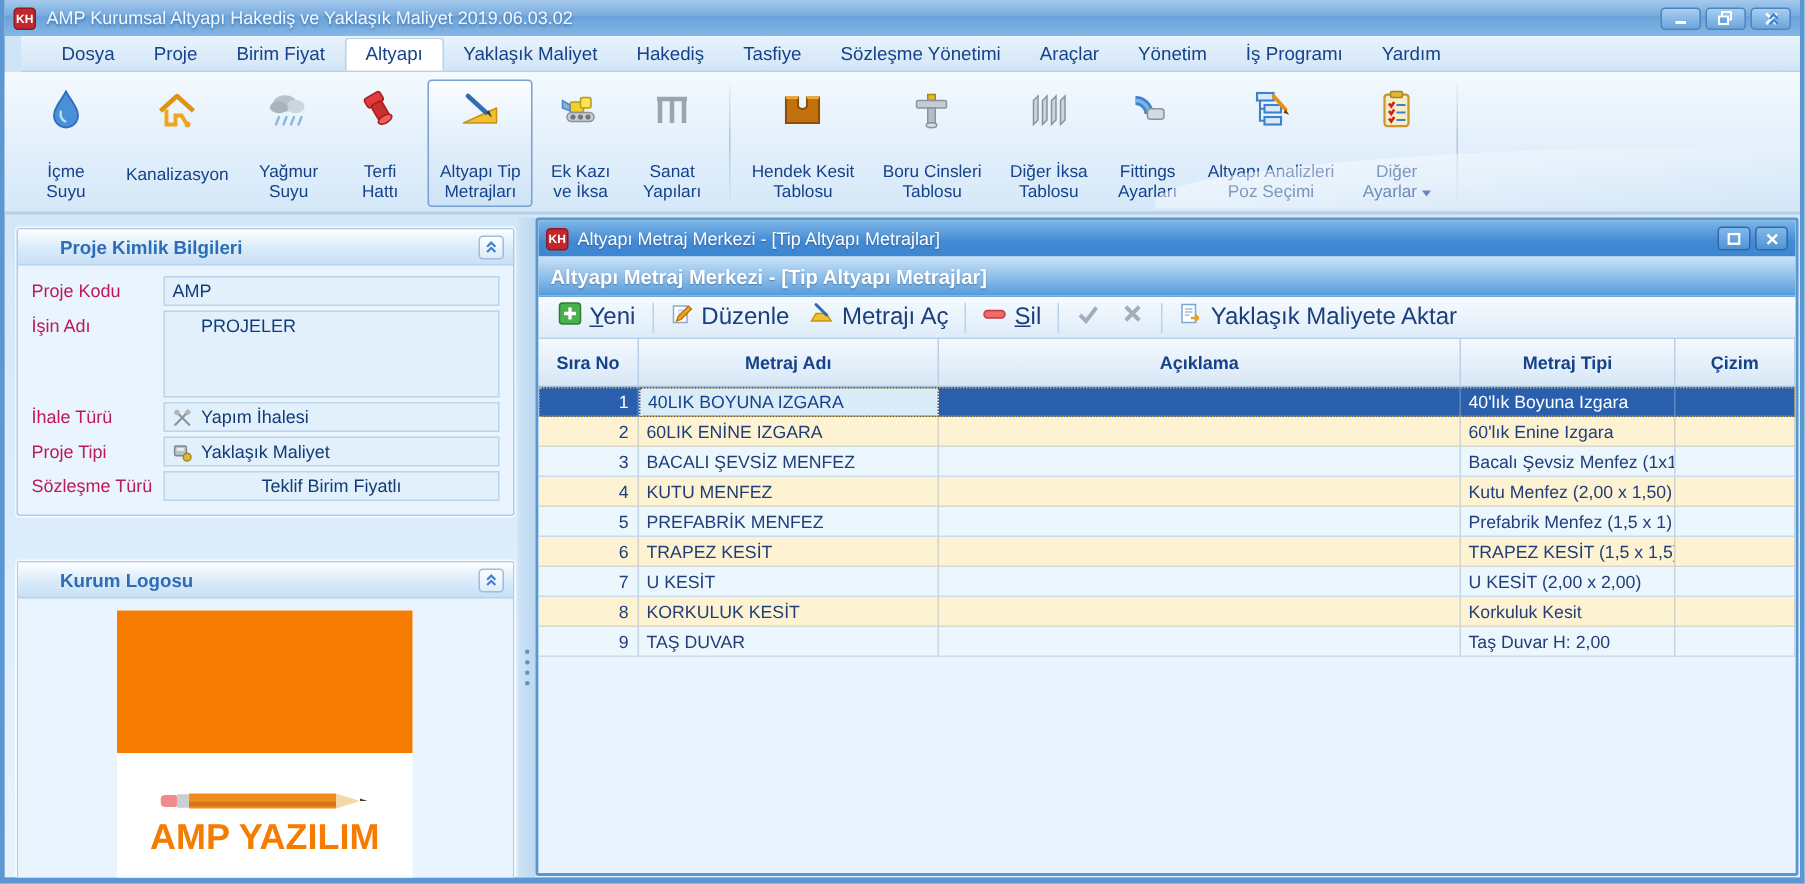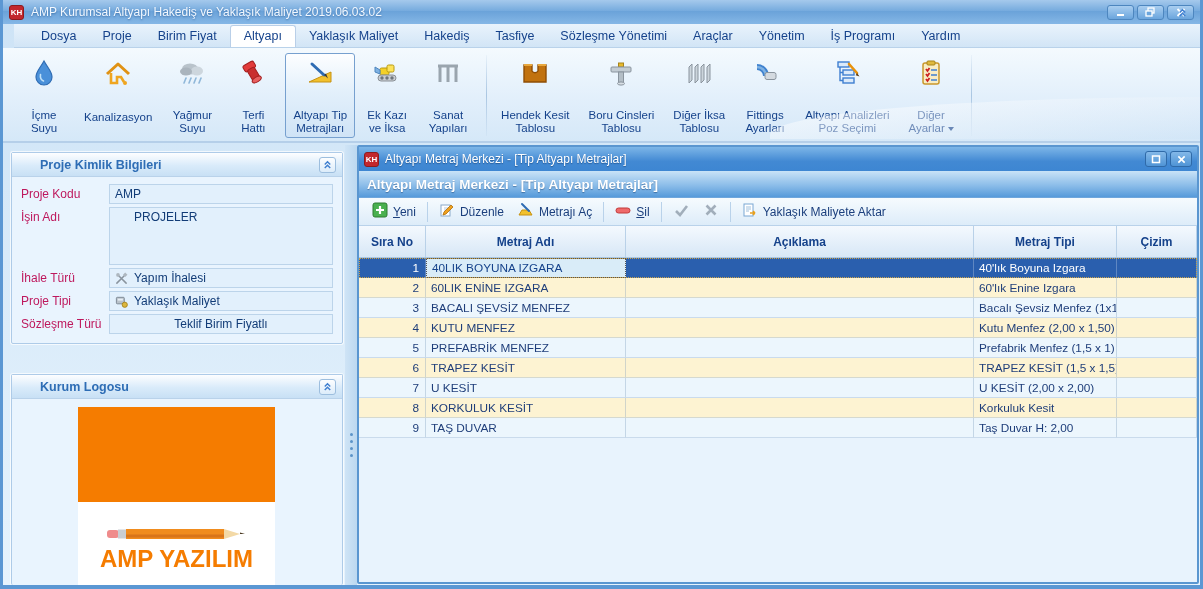--- a/index.html
+++ b/index.html
@@ -78,21 +78,21 @@
   .child-title{color:#fff;font-size:12px;margin-left:6px;text-shadow:0 1px 1px rgba(10,50,100,.5);white-space:nowrap;flex:1;}
   .cbtn{width:22px;height:16px;border-radius:3px;border:1px solid #2f6aa8;
     background:linear-gradient(#83b8e8,#4f94d6);display:flex;align-items:center;justify-content:center;margin-left:3px;}
   .child-header{height:27px;flex:0 0 auto;background:linear-gradient(#c9e3f7,#8cbde9 55%,#569ada);
     border-bottom:1px solid #6fa6dc;display:flex;align-items:center;padding:0 8px;}
   .child-heading{color:#fff;font-weight:bold;font-size:13.5px;text-shadow:0 1px 1px rgba(10,50,100,.45);white-space:nowrap;}
   .child-toolbar{height:28px;flex:0 0 auto;background:linear-gradient(#f6fbfe,#ddecf9);
     border-bottom:1px solid #b9d2ea;display:flex;align-items:center;padding:0 6px;}
   .tbtn{display:flex;align-items:center;gap:5px;padding:3px 7px;border-radius:2px;}
   .tbtn.disabled{opacity:.9;}
-  .tlabel{font-size:12px;color:#1b3f7d;white-space:nowrap;display:inline-block;}
+  .tlabel{font-size:16px;color:#1b3f7d;white-space:nowrap;display:inline-block;}
   .tlabel.ul::first-letter{text-decoration:underline;}
   .tsep{width:1px;height:20px;background:#b9d2ea;margin:0 4px;}
   
   .grid-header{flex:0 0 auto;height:32px;display:grid;grid-template-columns:67px 200px 348px 143px 1fr;
     background:linear-gradient(#f4f9fe,#d7e7f6);border-bottom:1px solid #a9c6e2;}
   .gh-cell{border-right:1px solid #b9d1e8;color:#15428b;font-weight:bold;font-size:12px;
     display:flex;align-items:center;justify-content:center;overflow:hidden;white-space:nowrap;}
   .grid-body{flex:1;background:#e8f3fd;overflow:hidden;}
   .grow{display:grid;grid-template-columns:67px 200px 348px 143px 1fr;height:20px;}
   .gc{font-size:11.8px;color:#1f3e7a;padding:0 5px;display:flex;align-items:center;overflow:hidden;white-space:nowrap;

